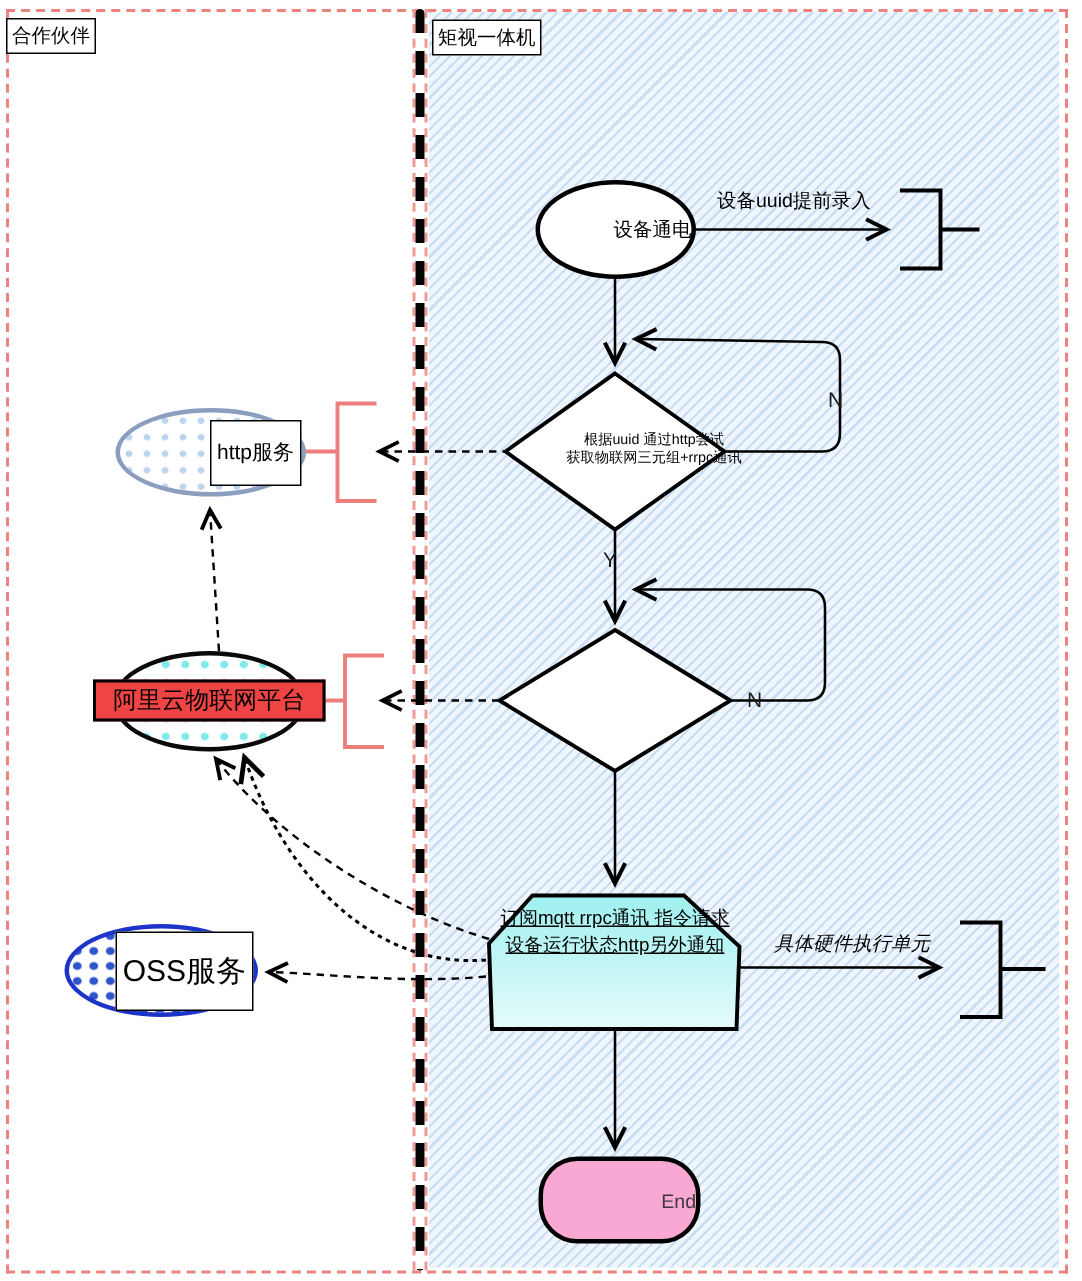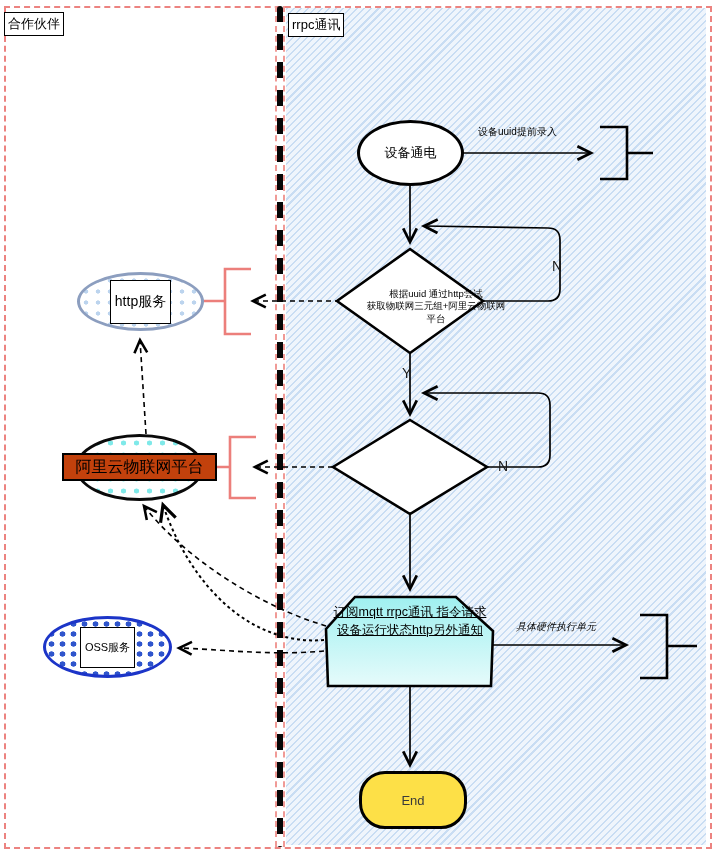--- a/index.html
+++ b/index.html
@@ -26,51 +26,51 @@
   
   .ellipse{border-radius:50%;display:flex;align-items:center;justify-content:center;box-sizing:border-box;}
   .ellipse-start{left:357px;top:120px;width:107px;height:66px;border:3px solid #000;background:#fff;font-size:13px;}
   .ellipse-http{left:77px;top:272px;width:127px;height:59px;border:3px solid #8c9ebf;
     background:#fff;background-image:radial-gradient(#bcd4ee 2px,transparent 2.6px);background-size:12px 11px;}
   .ellipse-aliyun{left:75px;top:434px;width:129px;height:67px;border:3px solid #0a0a0a;
     background:#fff;background-image:radial-gradient(#7fe9e9 2.4px,transparent 3px);background-size:13px 12px;}
   .ellipse-oss{left:43px;top:616px;width:129px;height:62px;border:3px solid #1c35c8;
     background:#fff;background-image:radial-gradient(#2f55cc 2.6px,transparent 3.2px);background-size:11px 10px;}
   .inner-label{border:2px solid #000;background:#fff;padding:12px 4px;font-size:14px;white-space:nowrap;}
-  .aliyun-label{left:62px;top:453px;width:151px;height:24px;border:2px solid #000;background:#c2410c;
+  .aliyun-label{left:62px;top:453px;width:151px;height:24px;border:2px solid #000;background:#ef4444;
     display:flex;align-items:center;justify-content:center;font-size:16px;white-space:nowrap;z-index:6;}
   
   .end-node{left:359px;top:771px;width:102px;height:52px;border:3.5px solid #000;border-radius:26px;
-    background:#fde047;display:flex;align-items:center;justify-content:center;font-size:13px;color:#3a3a3a;}
+    background:#f9a8d4;display:flex;align-items:center;justify-content:center;font-size:13px;color:#3a3a3a;}
   
   .txt{text-align:center;}
   .diamond1-text{left:337px;top:288px;width:148px;font-size:9.5px;line-height:1.3;margin-left:25px;}
   .diamond2-text{left:335px;top:459px;width:150px;font-size:13.5px;}
   .process-text{left:330px;top:604px;width:160px;font-size:12.5px;line-height:1.4;text-decoration:underline;}
-  .edge-label{font-size:10px;white-space:nowrap;}
+  .edge-label{font-size:13px;white-space:nowrap;}
   .branch-label{font-size:14px;color:#1a1a1a;}
   svg.layer{position:absolute;left:0;top:0;z-index:4;pointer-events:none;}
-  .z5{z-index:5;}  .z6{z-index:6;}
+  .z5{z-index:5;justify-content:flex-end;}  .z6{z-index:6;}
 </style>
 </head>
 <body>
 
 <div class="canvas">
 
   <div class="abs lane-right-bg"></div>
   <div class="abs outer-border"></div>
 
   <div class="abs divider">
     <div class="red-l"></div>
     <div class="red-r"></div>
     <div class="black"></div>
   </div>
 
   <div class="abs lane-title" style="left:4px;top:12px;">合作伙伴</div>
-  <div class="abs lane-title" style="left:288px;top:13px;">rrpc通讯</div>
+  <div class="abs lane-title" style="left:288px;top:13px;">矩视一体机</div>
 
   <svg class="layer" width="721" height="854" viewBox="0 0 721 854">
     <defs>
       <marker id="oa" markerWidth="12" markerHeight="12" refX="9" refY="5" orient="auto">
         <path d="M1,1 L9,5 L1,9" fill="none" stroke="#000" stroke-width="1.6"></path>
       </marker>
       <linearGradient id="cyanGrad" x1="0" y1="0" x2="0" y2="1">
         <stop offset="0" stop-color="#9ff0f0"></stop>
         <stop offset="1" stop-color="#e6fbfb"></stop>
       </linearGradient>
@@ -113,26 +113,26 @@
   </div>
 
   <div class="abs ellipse ellipse-http z5">
     <span class="inner-label" style="border-width:1.5px;">http服务</span>
   </div>
 
   <div class="abs ellipse ellipse-aliyun z5"></div>
   <div class="abs aliyun-label">阿里云物联网平台</div>
 
   <div class="abs ellipse ellipse-oss z5">
-    <span class="inner-label" style="border-width:1.5px;font-size:11px;">OSS服务</span>
+    <span class="inner-label" style="border-width:1.5px;font-size:20px;">OSS服务</span>
   </div>
 
   <div class="abs txt diamond1-text z6">
     <div>根据uuid 通过http尝试</div>
-    <div>获取物联网三元组+阿里云物联网平台</div>
+    <div>获取物联网三元组+rrpc通讯</div>
   </div>
   <div class="abs txt process-text z6">
     <div>订阅mqtt rrpc通讯 指令请求</div>
     <div>设备运行状态http另外通知</div>
   </div>
 
   <div class="abs edge-label z6" style="left:478px;top:125px;">设备uuid提前录入</div>
   <div class="abs edge-label z6" style="left:516px;top:620px;font-style:italic;">具体硬件执行单元</div>
   <div class="abs branch-label z6" style="left:552px;top:258px;">N</div>
   <div class="abs branch-label z6" style="left:402px;top:365px;">Y</div>

